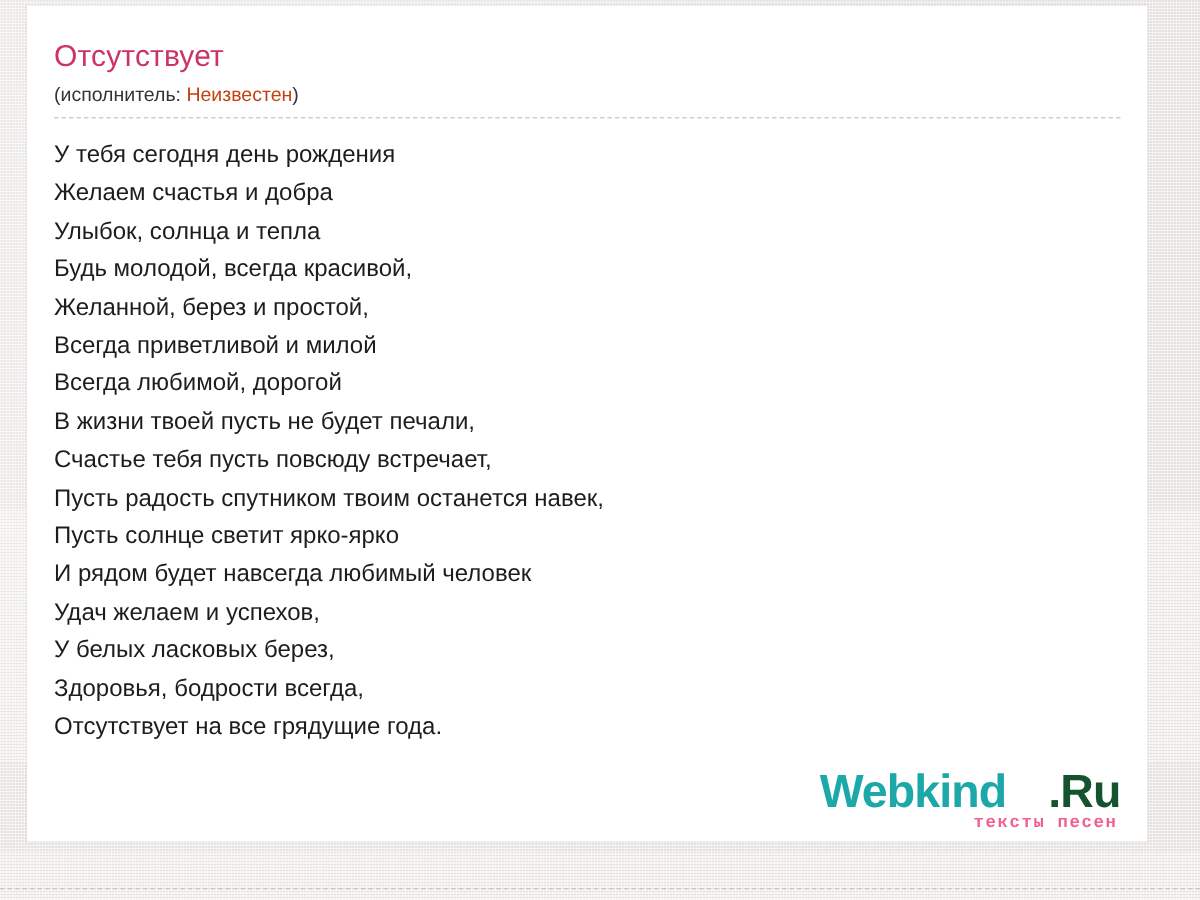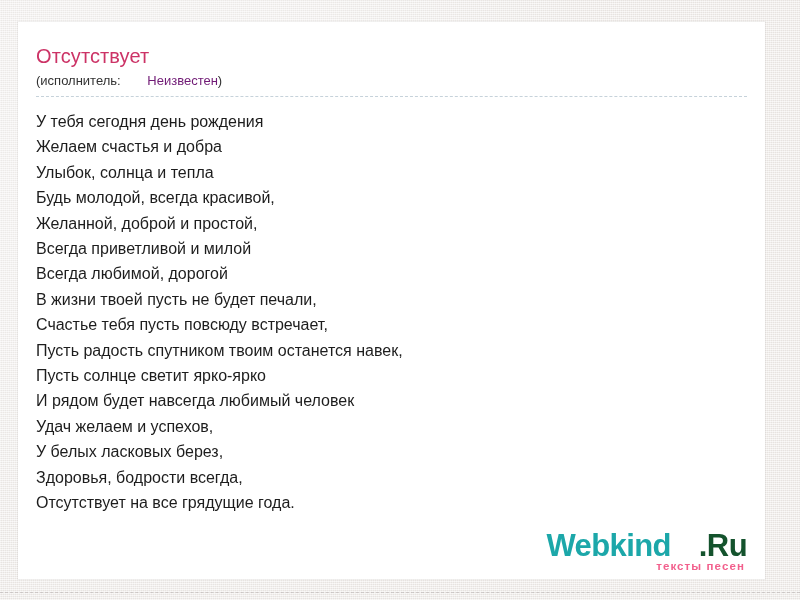--- a/index.html
+++ b/index.html
@@ -41,21 +41,21 @@
     left: 0;
     right: 0;
     bottom: 6px;
     height: 1px;
     border-top: 1px dashed rgba(150,140,140,0.35);
   }
 
   #content-panel {
     position: absolute;
     left: 18px;
-    top: 22px;
+    top: 4px;
     width: 747px;
     height: 557px;
     background: #ffffff;
     box-shadow: 0 0 0 1px rgba(0,0,0,0.03);
     overflow: hidden;
   }
 
   #song-header {
     padding: 22px 0 0 18px;
   }
@@ -71,23 +71,22 @@
 
   #song-artist-line {
     font-size: 13px;
     color: #333333;
     line-height: 17px;
     margin-top: 4px;
     white-space: nowrap;
   }
 
   .artist-link {
-    color: #701a75;
+    color: #c2410c;
     text-decoration: none;
-    margin-left: 23px;
   }
 
   #header-rule {
     margin: 7px 18px 0 18px;
     height: 0;
     border-top: 1px dashed #c6d2da;
   }
 
   #lyrics {
     padding: 12px 0 0 18px;
@@ -121,20 +120,21 @@
 
   #logo-tagline {
     color: #f2608d;
     font-size: 11.5px;
     font-weight: bold;
     letter-spacing: 1.1px;
     line-height: 13px;
     margin-top: -2px;
     margin-right: 2px;
     white-space: nowrap;
+    font-family: Liberation Mono, monospace;
   }
 </style>
 </head>
 <body>
 
 <div id="page-bg"></div>
 <div id="bottom-dash"></div>
 
 <div id="content-panel">
 
@@ -144,21 +144,21 @@
     <div id="song-artist-line"><span>(исполнитель: </span><a href="#" class="artist-link">Неизвестен</a><span>)</span></div>
   </div>
 
   <div id="header-rule"></div>
 
   <div id="lyrics">
     <div class="lyric-line">У тебя сегодня день рождения</div>
     <div class="lyric-line">Желаем счастья и добра</div>
     <div class="lyric-line">Улыбок, солнца и тепла</div>
     <div class="lyric-line">Будь молодой, всегда красивой,</div>
-    <div class="lyric-line">Желанной, доброй и простой,</div>
+    <div class="lyric-line">Желанной, берез и простой,</div>
     <div class="lyric-line">Всегда приветливой и милой</div>
     <div class="lyric-line">Всегда любимой, дорогой</div>
     <div class="lyric-line">В жизни твоей пусть не будет печали,</div>
     <div class="lyric-line">Счастье тебя пусть повсюду встречает,</div>
     <div class="lyric-line">Пусть радость спутником твоим останется навек,</div>
     <div class="lyric-line">Пусть солнце светит ярко-ярко</div>
     <div class="lyric-line">И рядом будет навсегда любимый человек</div>
     <div class="lyric-line">Удач желаем и успехов,</div>
     <div class="lyric-line">У белых ласковых берез,</div>
     <div class="lyric-line">Здоровья, бодрости всегда,</div>

